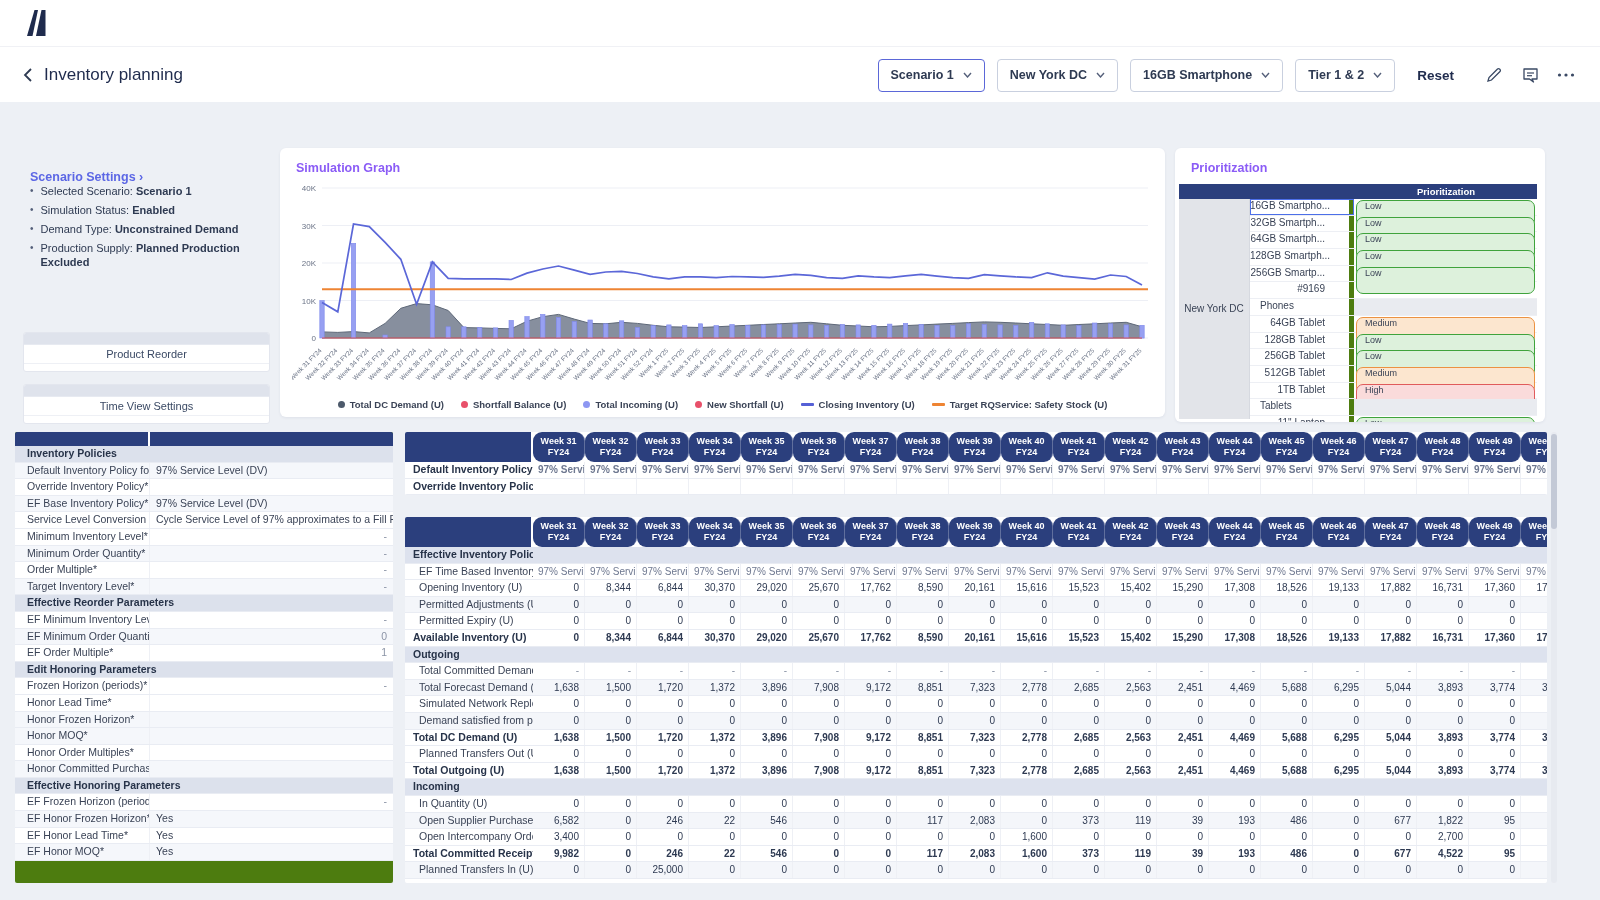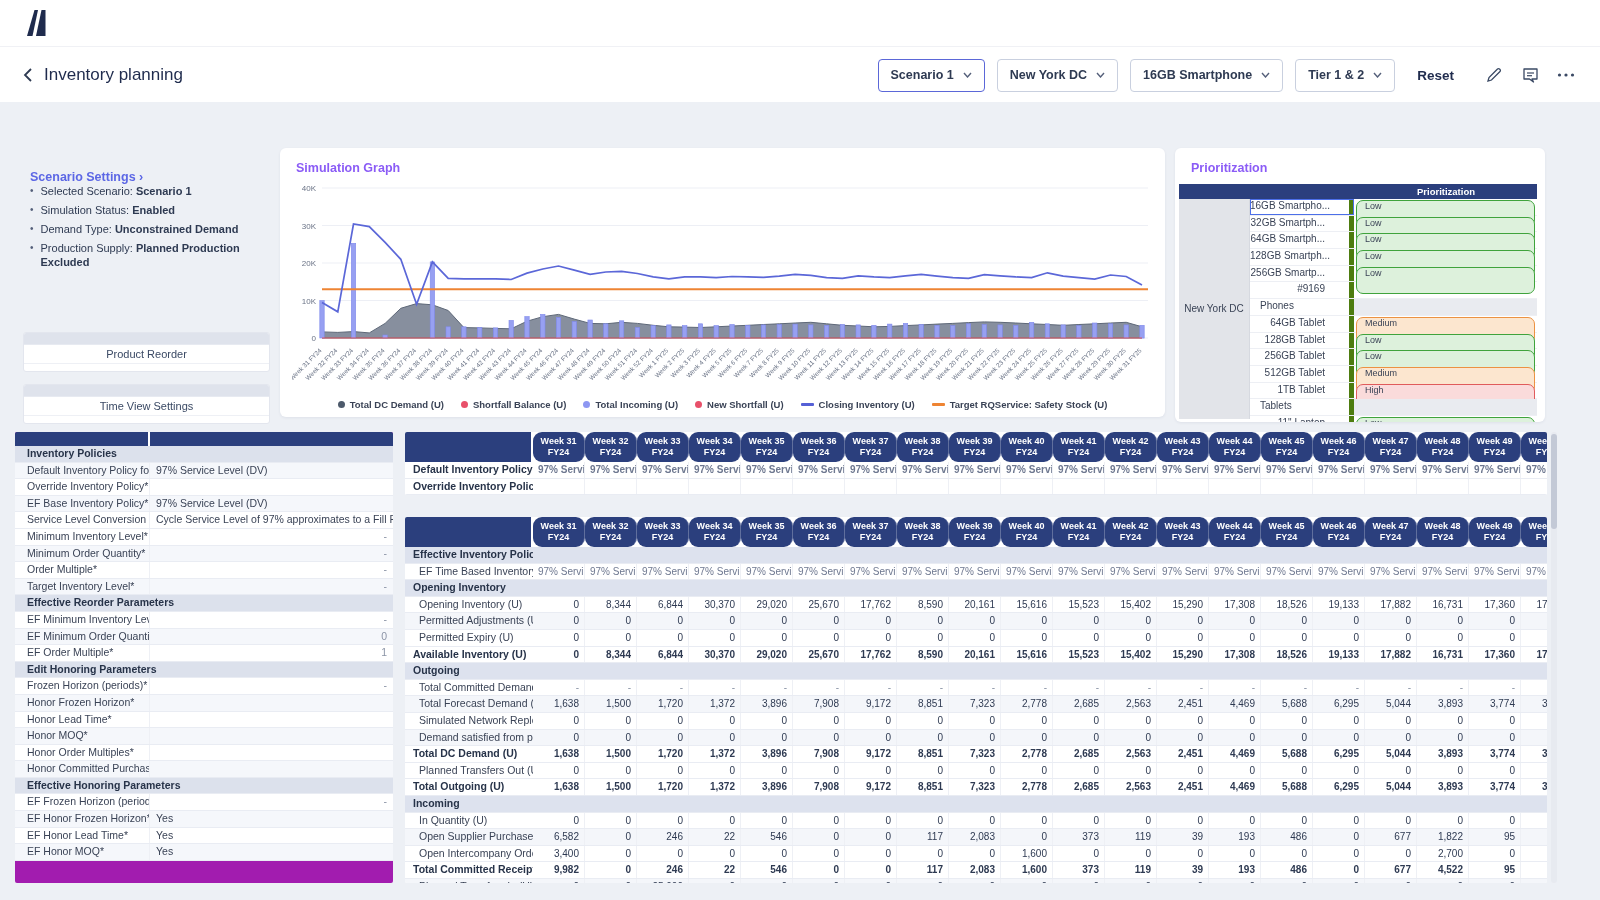--- a/index.html
+++ b/index.html
@@ -65,21 +65,21 @@
   .wrow .rlabel{flex:0 0 128px;font-size:10.5px;color:#3a4356;padding-left:14px;box-sizing:border-box;
     white-space:nowrap;overflow:hidden;}
   .wrow.section .rlabel,.wrow.bold .rlabel{font-weight:bold;padding-left:8px;color:#273349;}
   .wrow.bold{background:#fff;}
   .vcell{flex:0 0 52px;font-size:10px;color:#2e3a52;text-align:right;padding:0 5px;box-sizing:border-box;
     border-right:1px solid #eef0f5;white-space:nowrap;overflow:hidden;}
   .vcell.pol{text-align:left;color:#6e7890;}
   .vcell.dash{color:#8b94a6;}
   .wrow.bold .vcell{font-weight:bold;}
   
-  .ptable{position:absolute;left:15px;top:330px;width:378px;height:451px;background:#a21caf;overflow:hidden;border-radius:2px;}
+  .ptable{position:absolute;left:15px;top:330px;width:378px;height:451px;background:#4d7c0f;overflow:hidden;border-radius:2px;}
   .phdr{display:flex;height:14px;}
   .phdr .c1{flex:0 0 135px;background:#2b3f7d;border-right:2px solid #fff;box-sizing:border-box;}
   .phdr .c2{flex:1;background:#2b3f7d;}
   .prow{display:flex;height:15.6px;line-height:15.6px;border-bottom:1px solid #e9ecf3;background:#fff;}
   .prow.alt{background:#f5f7fb;}
   .prow.section{background:#dce1ec;}
   .prow .pl{flex:0 0 135px;font-size:10.5px;color:#3a4356;padding-left:12px;box-sizing:border-box;
     white-space:nowrap;overflow:hidden;border-right:1px solid #eef0f5;}
   .prow.section .pl{font-weight:bold;color:#273349;flex:1 1 auto;border-right:none;}
   .prow .pv{flex:1;font-size:10.5px;color:#3a4356;padding:0 6px;white-space:nowrap;overflow:hidden;box-sizing:border-box;}
@@ -486,26 +486,26 @@
         <div class="pl">EF Order Multiple*</div>
         <div class="pv r">1</div>
       </div>
       <div class="prow section">
         <div class="pl">Edit Honoring Parameters</div>
       </div>
       <div class="prow">
         <div class="pl">Frozen Horizon (periods)*</div>
         <div class="pv r">-</div>
       </div>
+      <div class="prow">
+        <div class="pl">Honor Lead Time*</div>
+        <div class="pv"></div>
+      </div>
       <div class="prow alt">
         <div class="pl">Honor Frozen Horizon*</div>
-        <div class="pv"></div>
-      </div>
-      <div class="prow">
-        <div class="pl">Honor Lead Time*</div>
         <div class="pv"></div>
       </div>
       <div class="prow alt">
         <div class="pl">Honor MOQ*</div>
         <div class="pv"></div>
       </div>
       <div class="prow">
         <div class="pl">Honor Order Multiples*</div>
         <div class="pv"></div>
       </div>
@@ -648,23 +648,20 @@
         <div class="vcell pol">97% Servi...</div>
         <div class="vcell pol">97% Servi...</div>
         <div class="vcell pol">97% Servi...</div>
         <div class="vcell pol">97% Servi...</div>
         <div class="vcell pol">97% Servi...</div>
         <div class="vcell pol">97% Servi...</div>
         <div class="vcell pol">97% Servi...</div>
         <div class="vcell pol">97% Servi...</div>
         <div class="vcell pol">97% S...</div>
       </div>
-      <div class="wrow section">
-        <div class="rlabel">Opening Inventory</div>
-      </div>
       <div class="wrow">
         <div class="rlabel">Opening Inventory (U)</div>
         <div class="vcell">0</div>
         <div class="vcell">8,344</div>
         <div class="vcell">6,844</div>
         <div class="vcell">30,370</div>
         <div class="vcell">29,020</div>
         <div class="vcell">25,670</div>
         <div class="vcell">17,762</div>
         <div class="vcell">8,590</div>

